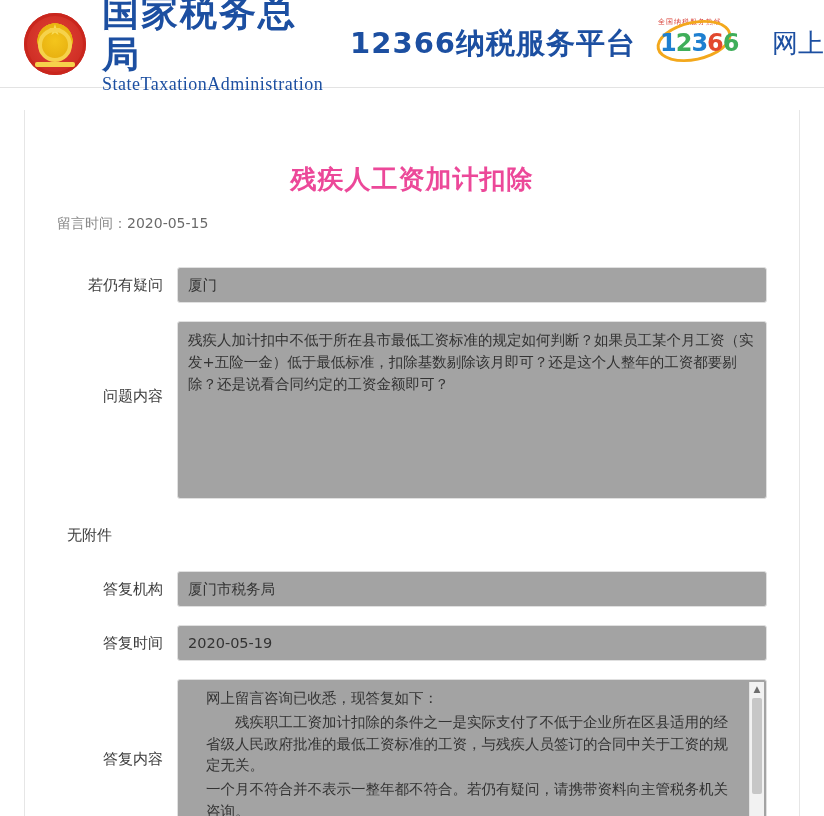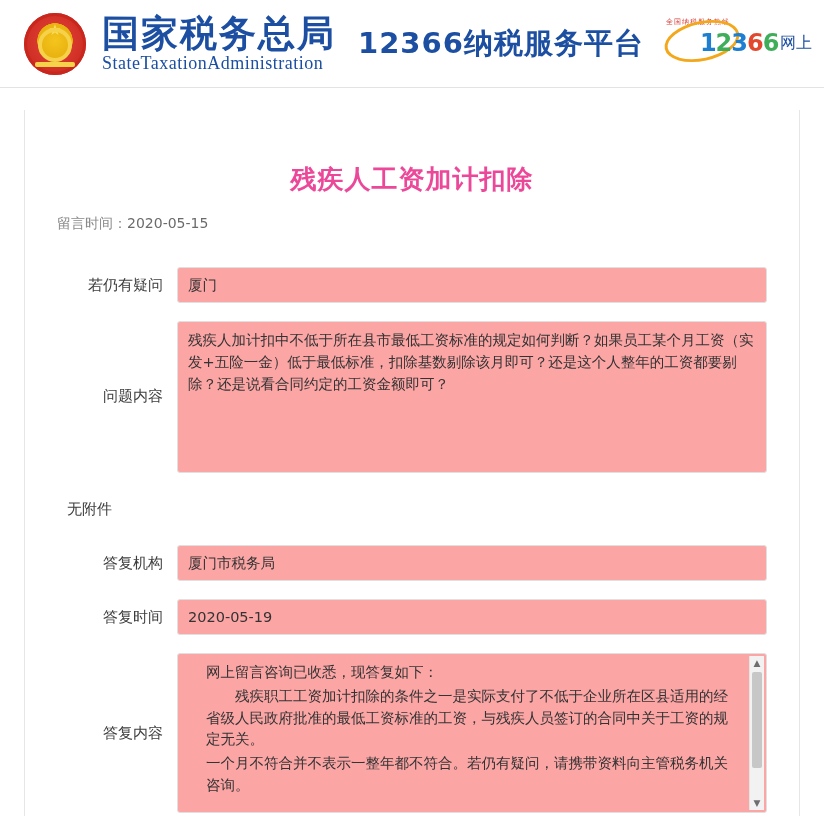--- a/index.html
+++ b/index.html
@@ -108,40 +108,39 @@
     transform: rotate(-12deg);
   }
   .logo-12366 .digits {
     position: absolute;
     left: 10px; top: 12px;
     font-family: "DejaVu Sans", sans-serif;
     font-size: 24px;
     font-weight: bold;
     color: #1e7fd0;
     letter-spacing: -1px;
-    padding-left: 32px;
   }
   .logo-12366 .digits .g {
     color: #3fae5a;
   }
   .logo-12366 .digits .o {
     color: #e2482e;
   }
   .logo-12366 .caption {
     position: absolute;
     left: 8px; top: 0px;
     font-size: 7px;
     color: #d9443a;
     white-space: nowrap;
     letter-spacing: 1px;
   }
   .top-link {
     margin-left: 26px;
     font-family: "DejaVu Sans", sans-serif;
-    font-size: 16px;
+    font-size: 26px;
     color: #1c4fa1;
     white-space: nowrap;
   }
 
   
   .page-body {
     background: #ffffff;
     padding: 22px 24px 0 24px;
     box-sizing: border-box;
   }
@@ -195,37 +194,37 @@
   }
   .form-label.tall {
     line-height: 150px;
   }
   .form-label.tall2 {
     line-height: 160px;
   }
   .form-control {
     flex: 1 1 auto;
     border: 1px solid #e0e0e0;
-    background: #fca5a5;
+    background: #a3a3a3;
     border-radius: 3px;
     padding: 8px 10px;
     box-sizing: border-box;
     font-family: "DejaVu Sans", sans-serif;
     font-size: 14.5px;
     color: #333333;
     line-height: 1.5;
     min-height: 36px;
   }
   .form-control.input {
     height: 36px;
     line-height: 20px;
     padding: 7px 10px;
   }
   .form-control.textarea {
-    height: 152px;
+    height: 178px;
     overflow: hidden;
   }
   .form-control.answer {
     height: 160px;
     position: relative;
     overflow: hidden;
     padding-right: 24px;
     padding-left: 28px;
   }
   .plain-value {

